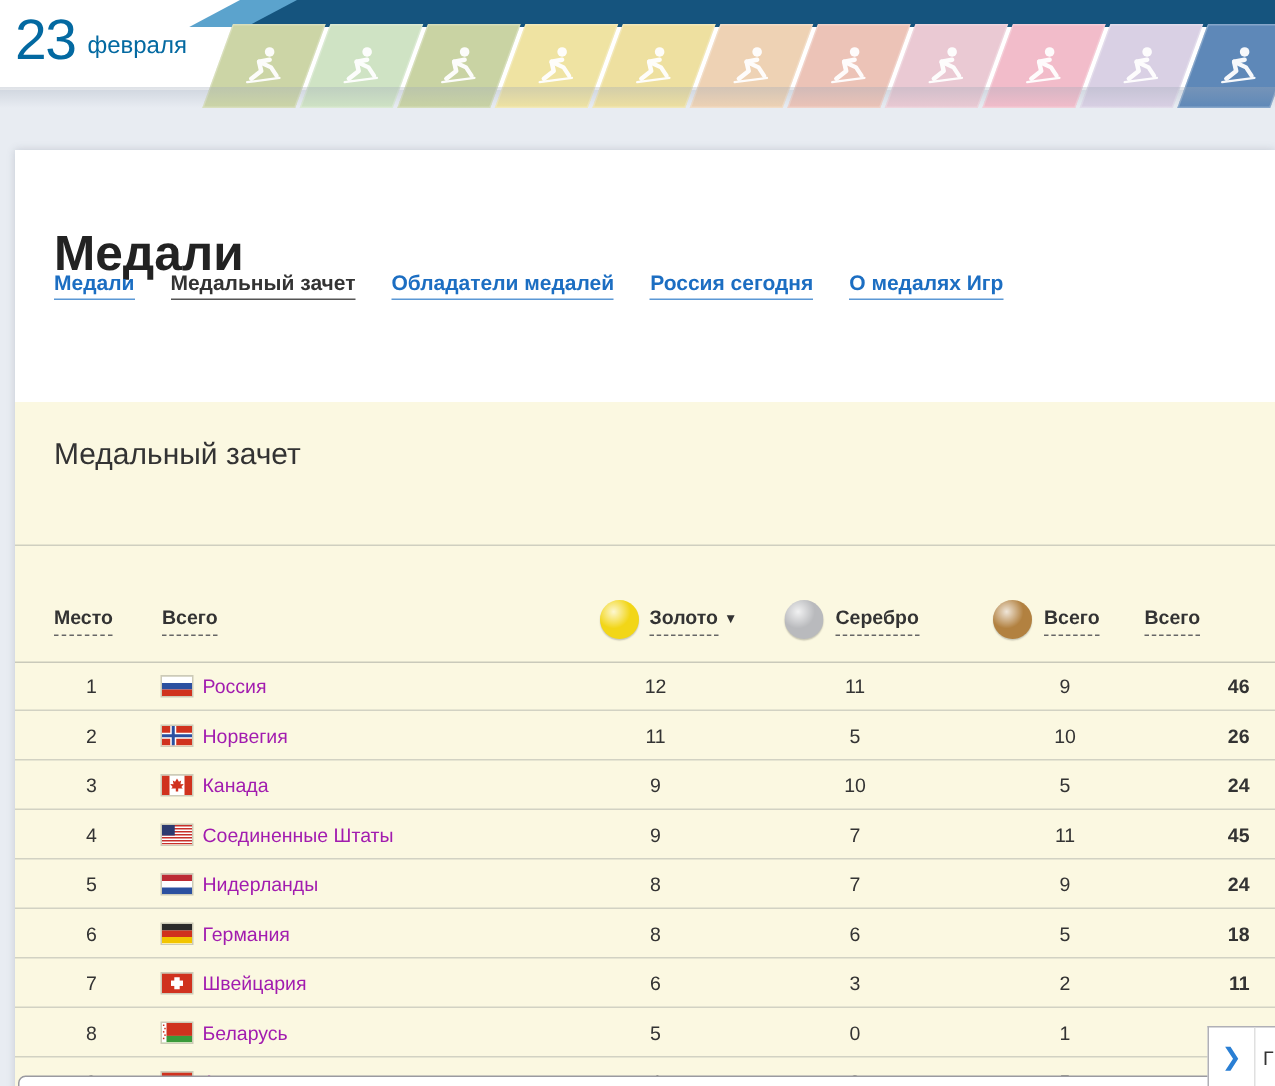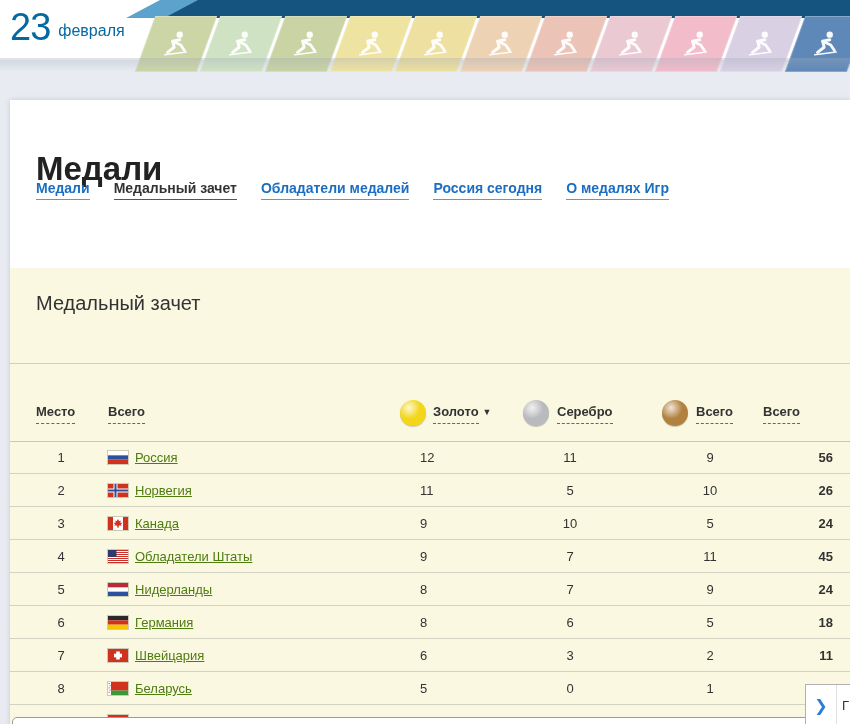--- a/index.html
+++ b/index.html
@@ -57,22 +57,22 @@
     box-shadow:0 1px 1px rgba(0,0,0,.2);}
   .sort-arrow{font-size:9px;color:#333;margin-left:4px;position:relative;top:-1px;}
   .tbody{position:absolute;left:0;top:173px;width:840px;}
   .trow{position:relative;width:840px;height:33px;border-bottom:1px solid #d2d2c3;
     box-sizing:border-box;font-size:13px;color:#333;}
   .trow span,.trow a{position:absolute;top:9px;}
   .c-place{left:26px;width:50px;text-align:center;}
   .c-flag{left:98px;top:10px!important;width:20px;height:13px;display:block;
     box-shadow:0 0 0 1px rgba(0,0,0,.18);}
   .c-flag svg{display:block;}
-  .c-country{left:125px;color:#4d7c0f;text-decoration:underline;cursor:pointer;}
-  .c-gold{left:410px;width:64px;text-align:left;}
+  .c-country{left:125px;color:#a21caf;cursor:pointer;}
+  .c-gold{left:395px;width:64px;text-align:center;}
   .c-silver{left:528px;width:64px;text-align:center;}
   .c-bronze{left:668px;width:64px;text-align:center;}
   .c-total{left:743px;width:80px;text-align:right;font-weight:bold;}
   
   .bottom-strip{position:absolute;left:12px;top:717px;width:838px;height:12px;background:#fff;
     border:1px solid #9a9aa0;border-radius:5px 5px 0 0;box-sizing:border-box;}
   .popup{position:absolute;left:805px;top:684px;width:45px;height:40px;background:#fff;
     border:1px solid #b0b0b6;border-right:none;border-bottom:none;display:flex;}
   .popup-chevron{width:30px;display:flex;align-items:center;justify-content:center;
     color:#2a7fd4;font-size:16px;font-weight:bold;border-right:1px solid #e0e0e0;cursor:pointer;}
@@ -222,21 +222,21 @@
             <svg width="20" height="13">
               <rect width="20" height="13" fill="#fff"></rect>
               <rect y="4.33" width="20" height="4.34" fill="#2b50a0"></rect>
               <rect y="8.67" width="20" height="4.33" fill="#d0321e"></rect>
             </svg>
           </span>
     <a class="c-country">Россия</a>
     <span class="c-gold">12</span>
     <span class="c-silver">11</span>
     <span class="c-bronze">9</span>
-    <span class="c-total">56</span>
+    <span class="c-total">46</span>
   </div>
         <div class="trow">
     <span class="c-place">2</span>
     <span class="c-flag">
             <svg width="20" height="13">
               <rect width="20" height="13" fill="#d0321e"></rect>
               <rect x="5.5" width="4" height="13" fill="#fff"></rect>
               <rect y="4.5" width="20" height="4" fill="#fff"></rect>
               <rect x="6.5" width="2" height="13" fill="#2b50a0"></rect>
               <rect y="5.5" width="20" height="2" fill="#2b50a0"></rect>
@@ -274,21 +274,21 @@
                 <rect y="2" width="20" height="1"></rect>
                 <rect y="4" width="20" height="1"></rect>
                 <rect y="6" width="20" height="1"></rect>
                 <rect y="8" width="20" height="1"></rect>
                 <rect y="10" width="20" height="1"></rect>
                 <rect y="12" width="20" height="1"></rect>
               </g>
               <rect width="8.5" height="7" fill="#2c3a70"></rect>
             </svg>
           </span>
-    <a class="c-country">Обладатели Штаты</a>
+    <a class="c-country">Соединенные Штаты</a>
     <span class="c-gold">9</span>
     <span class="c-silver">7</span>
     <span class="c-bronze">11</span>
     <span class="c-total">45</span>
   </div>
         <div class="trow">
     <span class="c-place">5</span>
     <span class="c-flag">
             <svg width="20" height="13">
               <rect width="20" height="13" fill="#fff"></rect>

